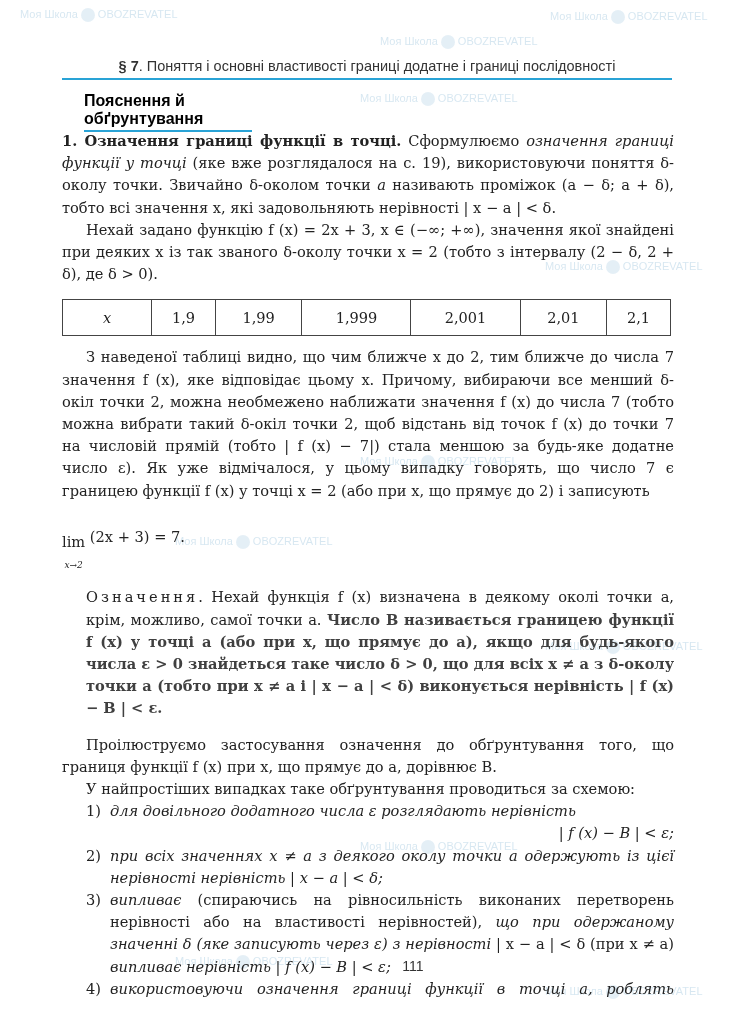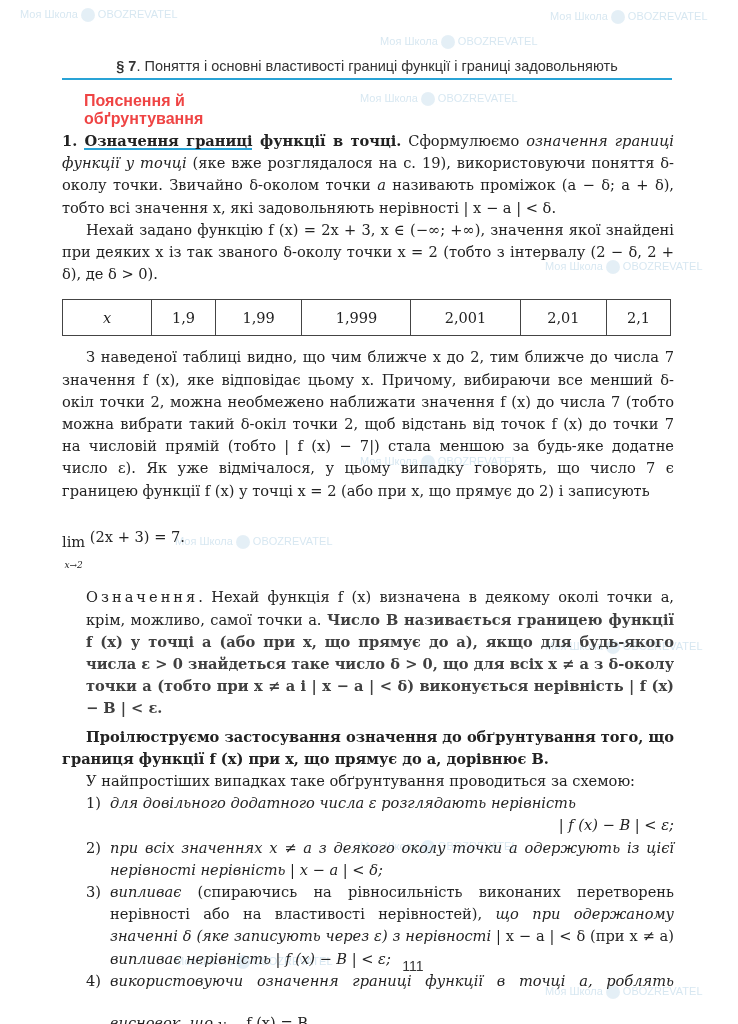--- a/index.html
+++ b/index.html
@@ -7,21 +7,21 @@
          font-family: "DejaVu Serif", serif; color: #222; }
   .wm { position: absolute; font-family: "Liberation Sans", sans-serif; font-size: 11px;
         color: #b7d4e6; opacity: 0.55; white-space: nowrap; pointer-events: none; }
   .wm .logo { display: inline-block; width: 14px; height: 14px; border-radius: 50%;
               background: #cfe3ef; vertical-align: middle; margin: 0 3px; }
   .header { position: absolute; left: 62px; top: 58px; width: 610px; text-align: center;
             font-family: "Liberation Sans", sans-serif; font-size: 14.5px; color: #333;
             padding-bottom: 4px; border-bottom: 2px solid #29a3d6; }
   .header b { font-weight: bold; }
   .sect { position: absolute; left: 84px; top: 92px; font-family: "Liberation Sans", sans-serif;
-          font-weight: bold; font-size: 16px; color: #ef4444; padding-bottom: 20px;
+          font-weight: bold; font-size: 16px; color: #000000; padding-bottom: 2px;
           border-bottom: 2px solid #29a3d6; width: 168px; }
   .content { position: absolute; left: 62px; top: 130px; width: 612px;
              font-size: 14.6px; line-height: 22.2px; text-align: justify; }
   p { margin: 0; }
   .ind { text-indent: 24px; }
   i { font-style: italic; }
   table { border-collapse: collapse; width: 609px; margin: 14px 0 10px 0; }
   td { border: 1px solid #444; text-align: center; height: 33px; font-size: 14.5px; }
   td:first-child { width: 86px; }
   .blue { color: #404040; font-weight: bold; }
@@ -47,21 +47,21 @@
 <div class="wm" style="left:360px;top:92px;"><span>Моя Школа</span><span class="logo"></span><span>OBOZREVATEL</span></div>
 <div class="wm" style="left:545px;top:260px;"><span>Моя Школа</span><span class="logo"></span><span>OBOZREVATEL</span></div>
 <div class="wm" style="left:360px;top:455px;"><span>Моя Школа</span><span class="logo"></span><span>OBOZREVATEL</span></div>
 <div class="wm" style="left:175px;top:535px;"><span>Моя Школа</span><span class="logo"></span><span>OBOZREVATEL</span></div>
 <div class="wm" style="left:545px;top:640px;"><span>Моя Школа</span><span class="logo"></span><span>OBOZREVATEL</span></div>
 <div class="wm" style="left:360px;top:840px;"><span>Моя Школа</span><span class="logo"></span><span>OBOZREVATEL</span></div>
 <div class="wm" style="left:175px;top:955px;"><span>Моя Школа</span><span class="logo"></span><span>OBOZREVATEL</span></div>
 <div class="wm" style="left:545px;top:985px;"><span>Моя Школа</span><span class="logo"></span><span>OBOZREVATEL</span></div>
 
 <div class="header">
-  <b>§ 7</b><span>. Поняття і основні властивості границі функції і границі задовольняють</span>
+  <b>§ 7</b><span>. Поняття і основні властивості границі додатне і границі послідовності</span>
 </div>
 
 <div class="sect">Пояснення й обґрунтування</div>
 
 <div class="content">
   <p>
     <b>1. Означення границі функції в точці.</b><span> Сформулюємо </span><i>означення границі функції у точці</i><span> (яке вже розглядалося на с. 19), використовуючи поняття δ-околу точки. Звичайно δ-околом точки </span><i>a</i><span> називають проміжок (a − δ; a + δ), тобто всі значення x, які задовольняють нерівності | x − a | &lt; δ.</span>
   </p>
   <p class="ind">Нехай задано функцію f (x) = 2x + 3, x ∈ (−∞; +∞), значення якої знайдені при деяких x із так званого δ-околу точки x = 2 (тобто з інтервалу (2 − δ, 2 + δ), де δ &gt; 0).</p>
 
@@ -85,21 +85,21 @@
         <span class="l1">lim</span>
         <span class="l2">x→2</span>
       </span>
     <span>(2x + 3) = 7.</span>
   </p>
 
   <p class="def">
     <span class="sp">Означення</span><span>. Нехай функція f (x) визначена в деякому околі точки a, крім, можливо, самої точки a. </span><span class="blue">Число B називається границею функції f (x) у точці a (або при x, що прямує до a), якщо для будь-якого числа ε &gt; 0 знайдеться таке число δ &gt; 0, що для всіх x ≠ a з δ-околу точки a (тобто при x ≠ a і | x − a | &lt; δ) виконується нерівність | f (x) − B | &lt; ε.</span>
   </p>
 
-  <p class="ind" style="margin-top:6px;font-weight:bold;">Проілюструємо застосування означення до обґрунтування того, що границя функції f (x) при x, що прямує до a, дорівнює B.</p>
+  <p class="ind" style="margin-top:14px;">Проілюструємо застосування означення до обґрунтування того, що границя функції f (x) при x, що прямує до a, дорівнює B.</p>
   <p class="ind">У найпростіших випадках таке обґрунтування проводиться за схемою:</p>
 
   <div class="list">
     <div class="li">
       <span class="n">1)</span>
       <div class="t">
         <i>для довільного додатного числа ε розглядають нерівність</i>
         <div class="center">| f (x) − B | &lt; ε;</div>
       </div>
     </div>

